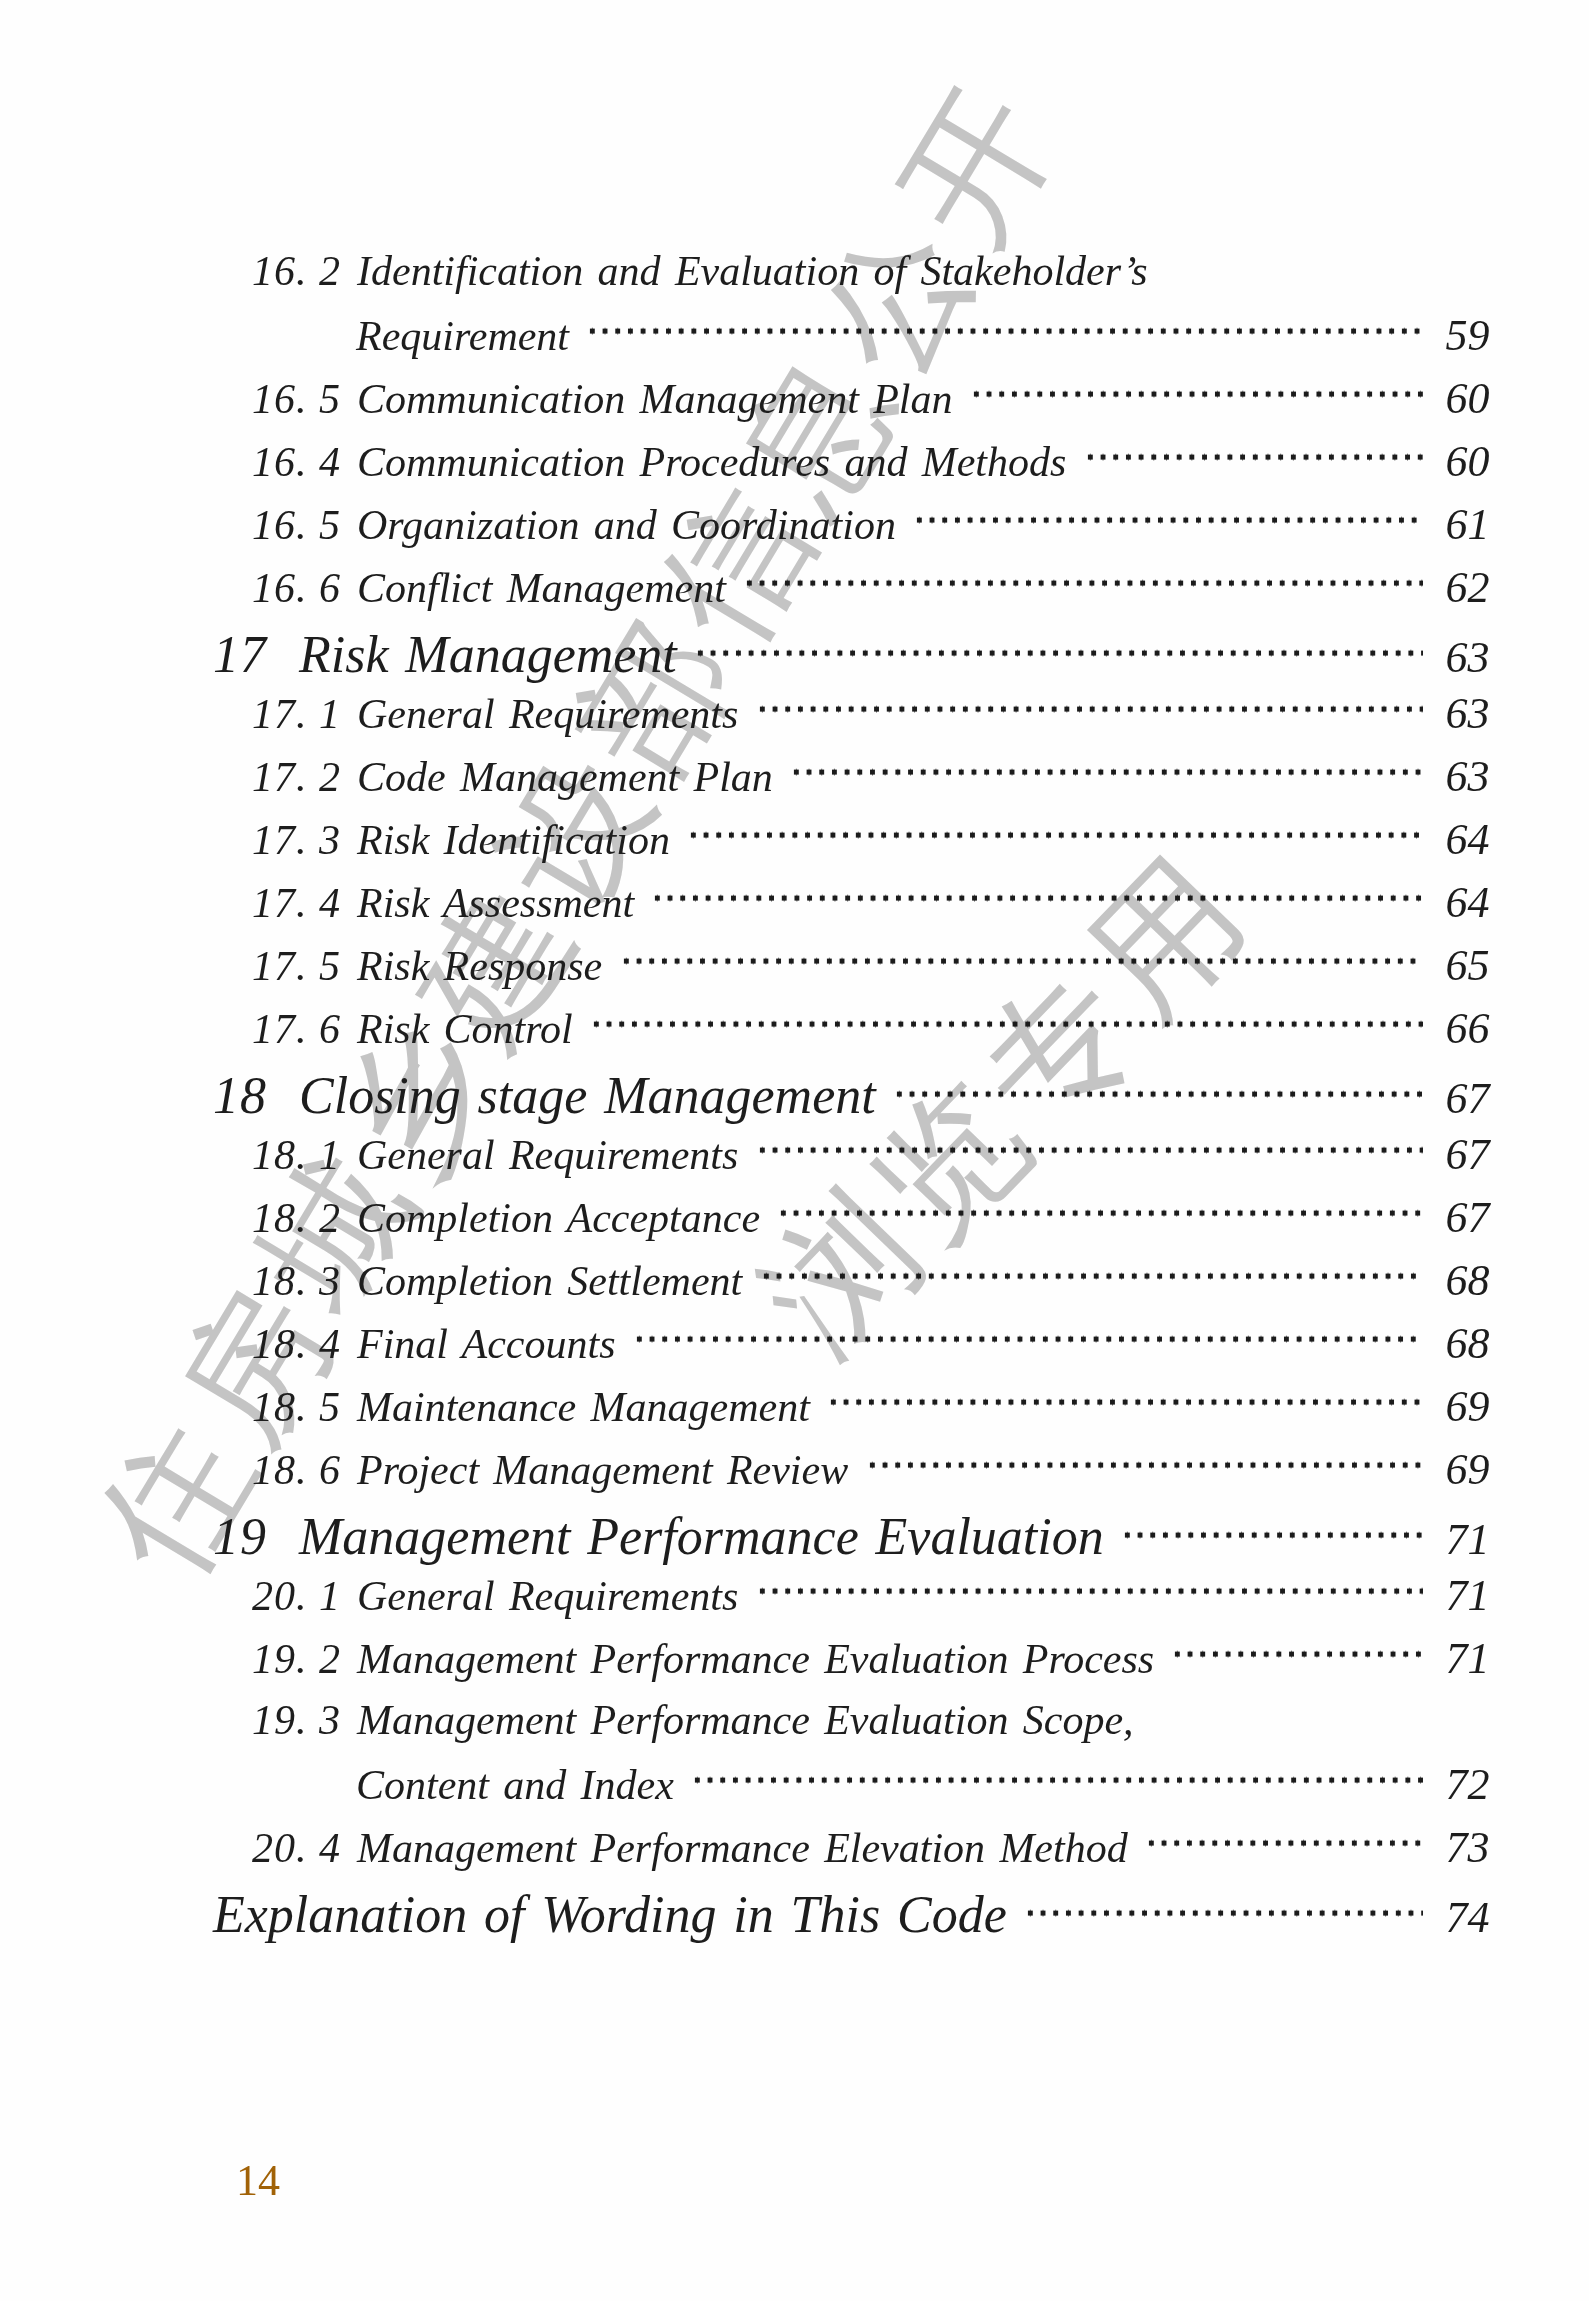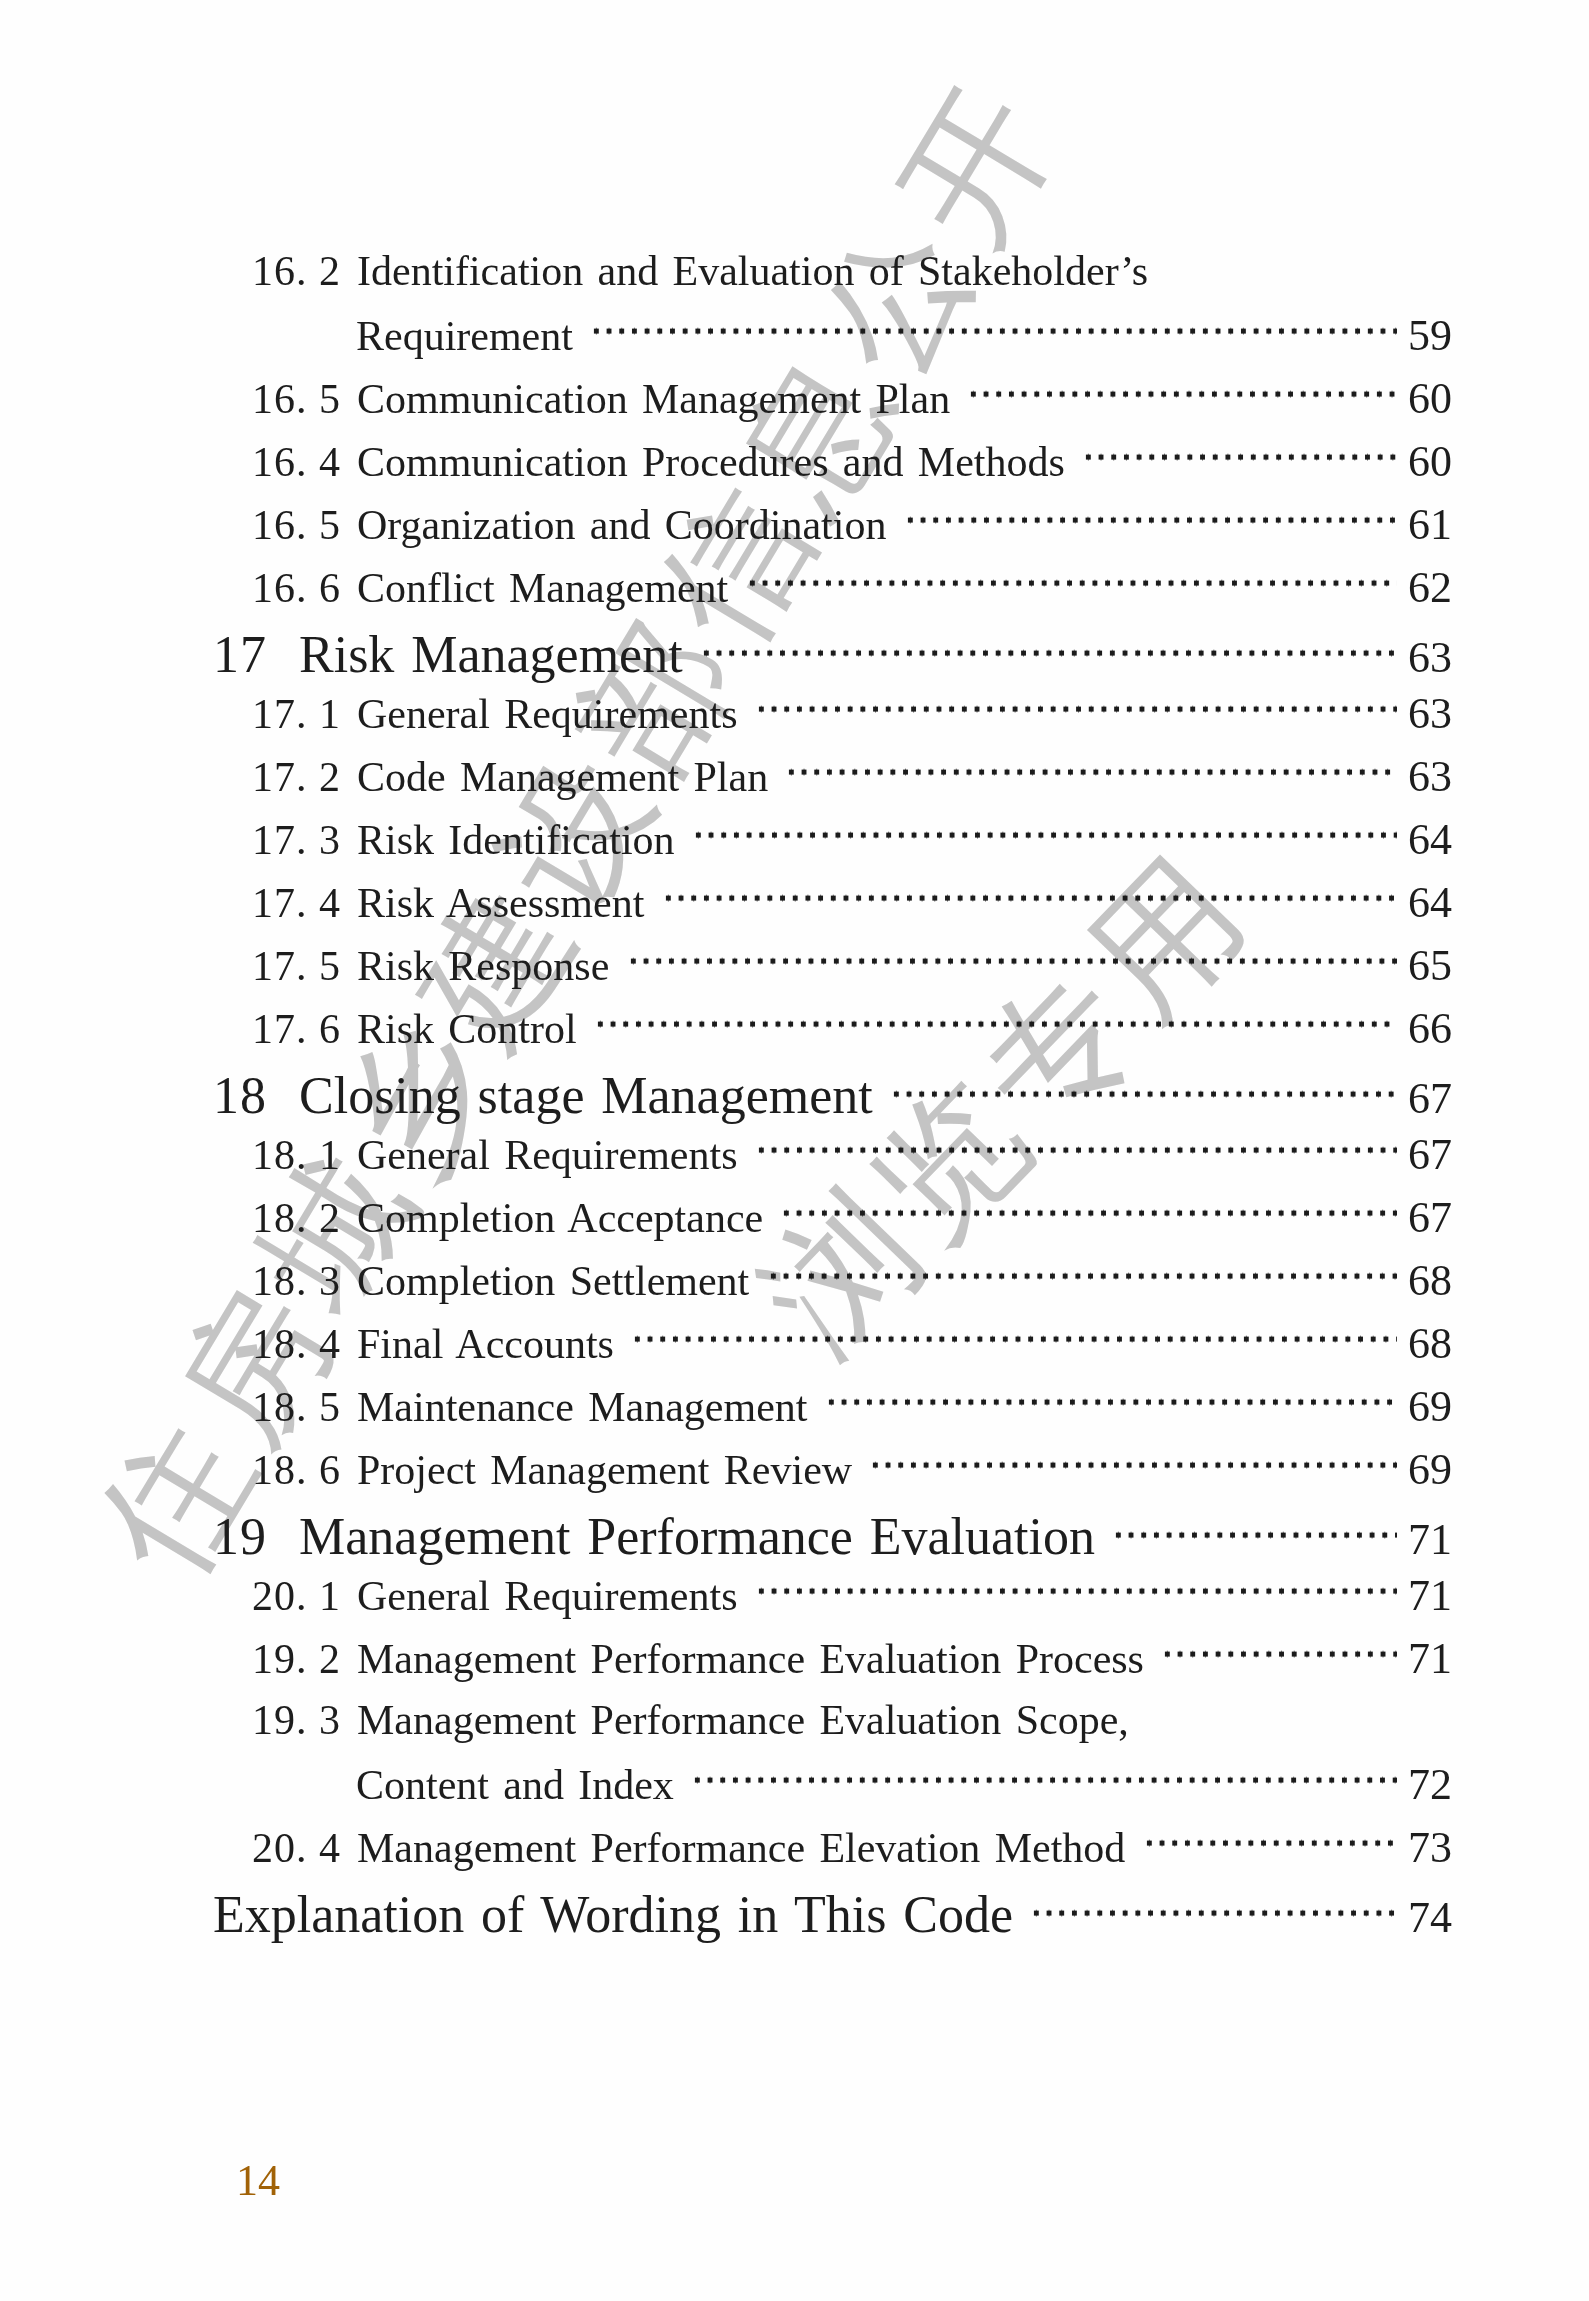--- a/index.html
+++ b/index.html
@@ -29,22 +29,23 @@
   #wm2 { left:699px;  top:1033px; width:615px;  transform:rotate(-46deg); transform-origin:50% 50%; }
   
   .toc {
     position:absolute; left:0; right:0; top:247px;
     z-index:1;
   }
   .row {
     display:flex;
     align-items:baseline;
     height:63px;
-    padding-right:115px;
+    padding-right:89px;
     white-space:nowrap;
+    font-style:italic;
   }
   .row .num   { flex:none; letter-spacing:1px; }
   .row .title { flex:none; word-spacing:3.8px; }
   .row.sub     { font-size:42px; }
   .row.sub .num     { margin-left:252px; width:105px; }
   .row.chapter { font-size:52px; }
   .row.chapter .num { margin-left:213px; width:86px; }
   .row.cont    { font-size:42px; padding-left:356px; }
   .row.top     { font-size:52px; padding-left:213px; }
   .leader {
@@ -53,21 +54,21 @@
     margin:0 11.5px 0 17.3px;
     transform:translateY(-14.4px);
     background-image:radial-gradient(circle 2.9px at center, #1b1b1b 98%, rgba(0,0,0,0) 100%);
     background-size:12.7px 8.6px;
     background-repeat:repeat-x;
     background-position:left center;
   }
   .pagenum {
     flex:none;
     min-width:67px;
-    text-align:left;
+    text-align:center;
     font-size:44px;
   }
   
   .footer-num {
     position:absolute;
     left:236px; top:2155px;
     font-size:44px;
     color:#a16207;
     z-index:1;
   }

